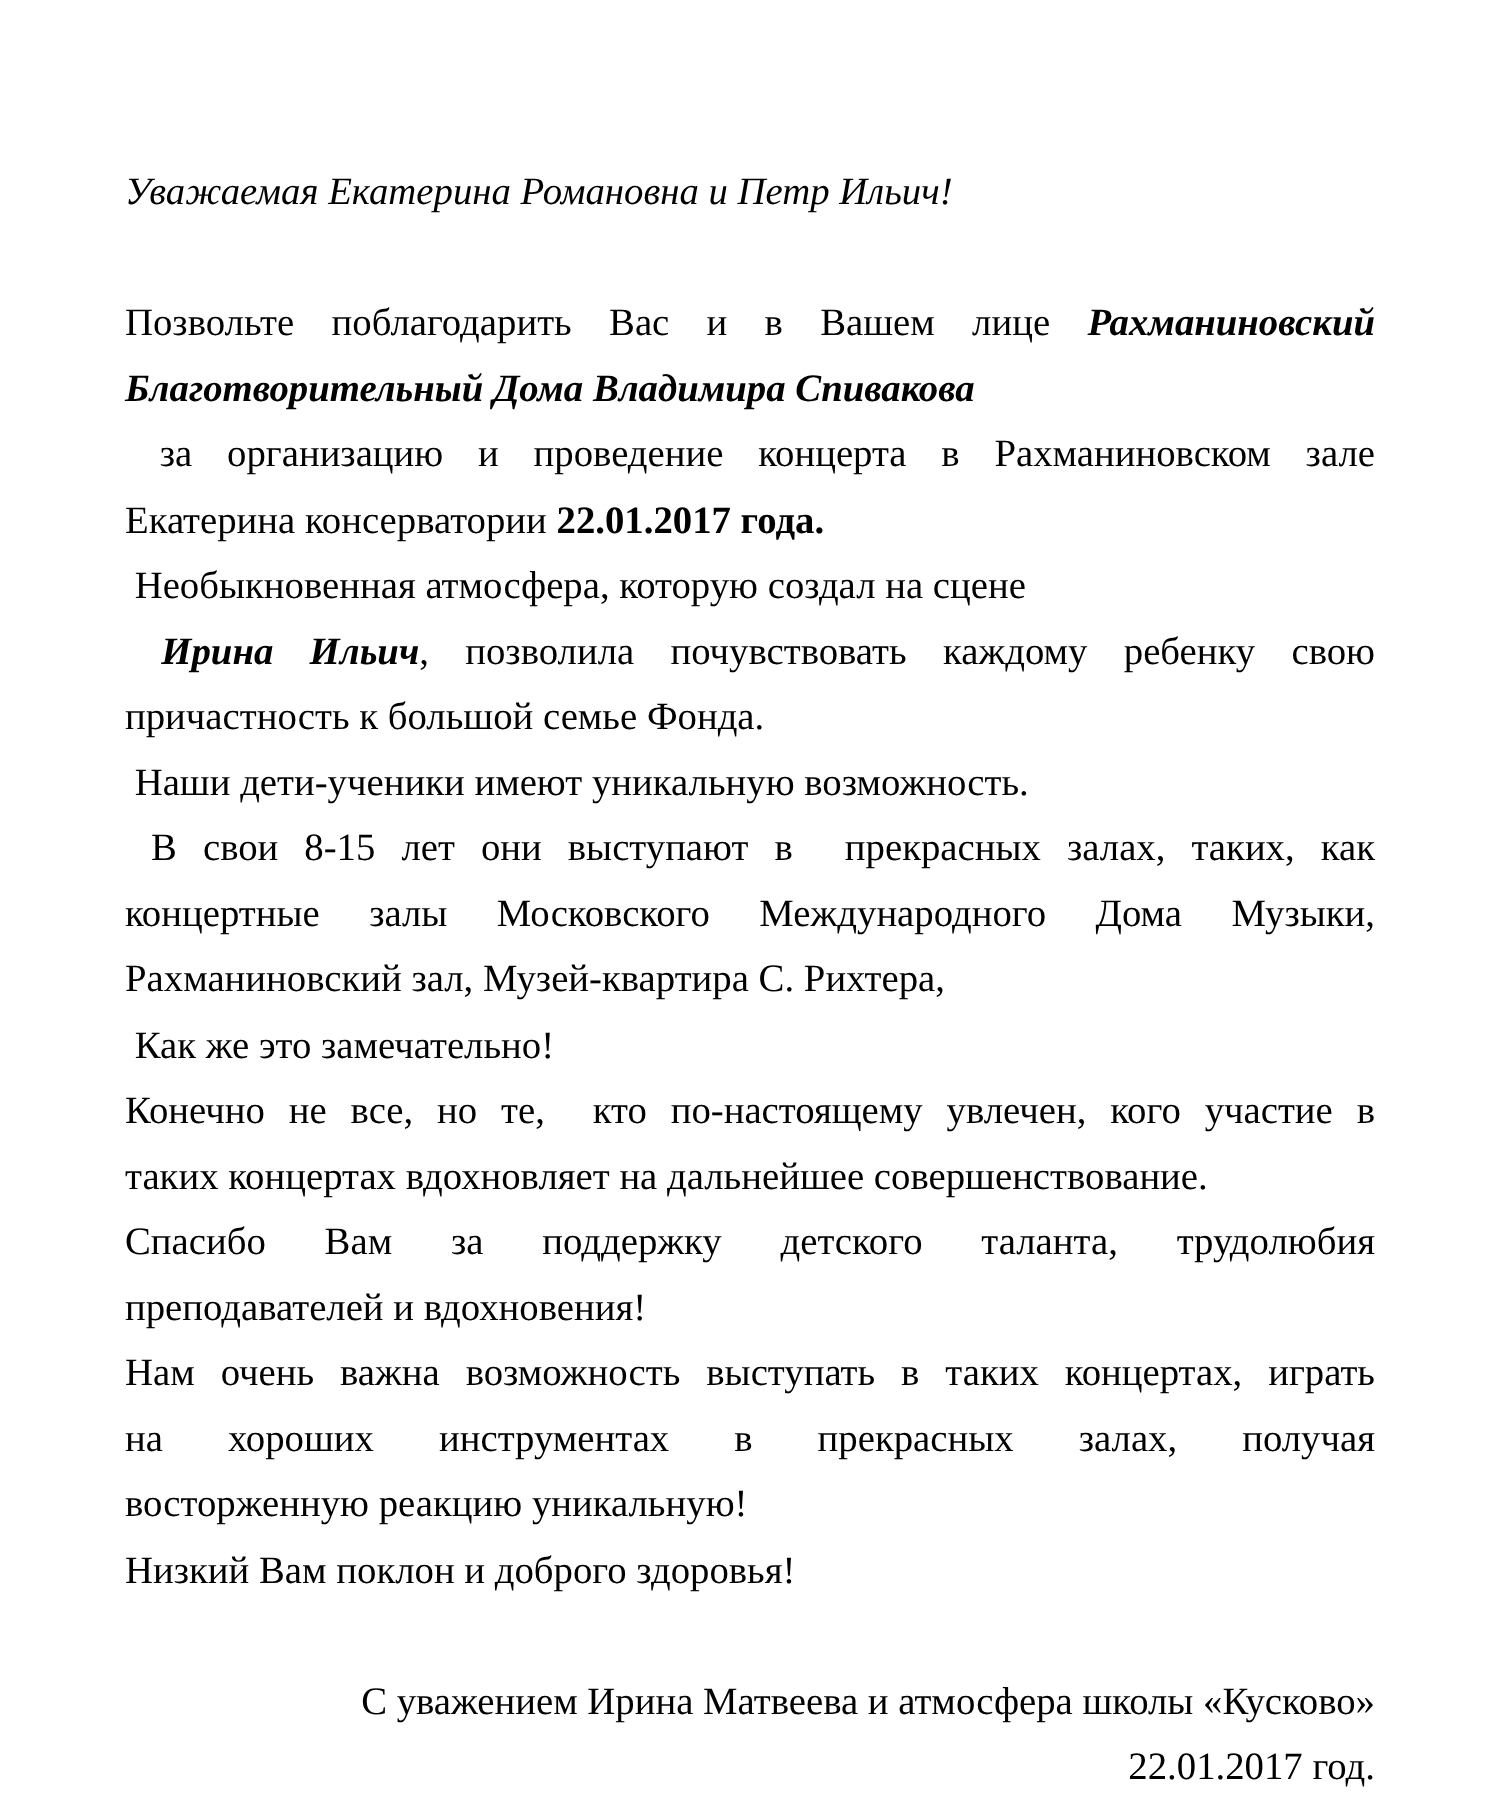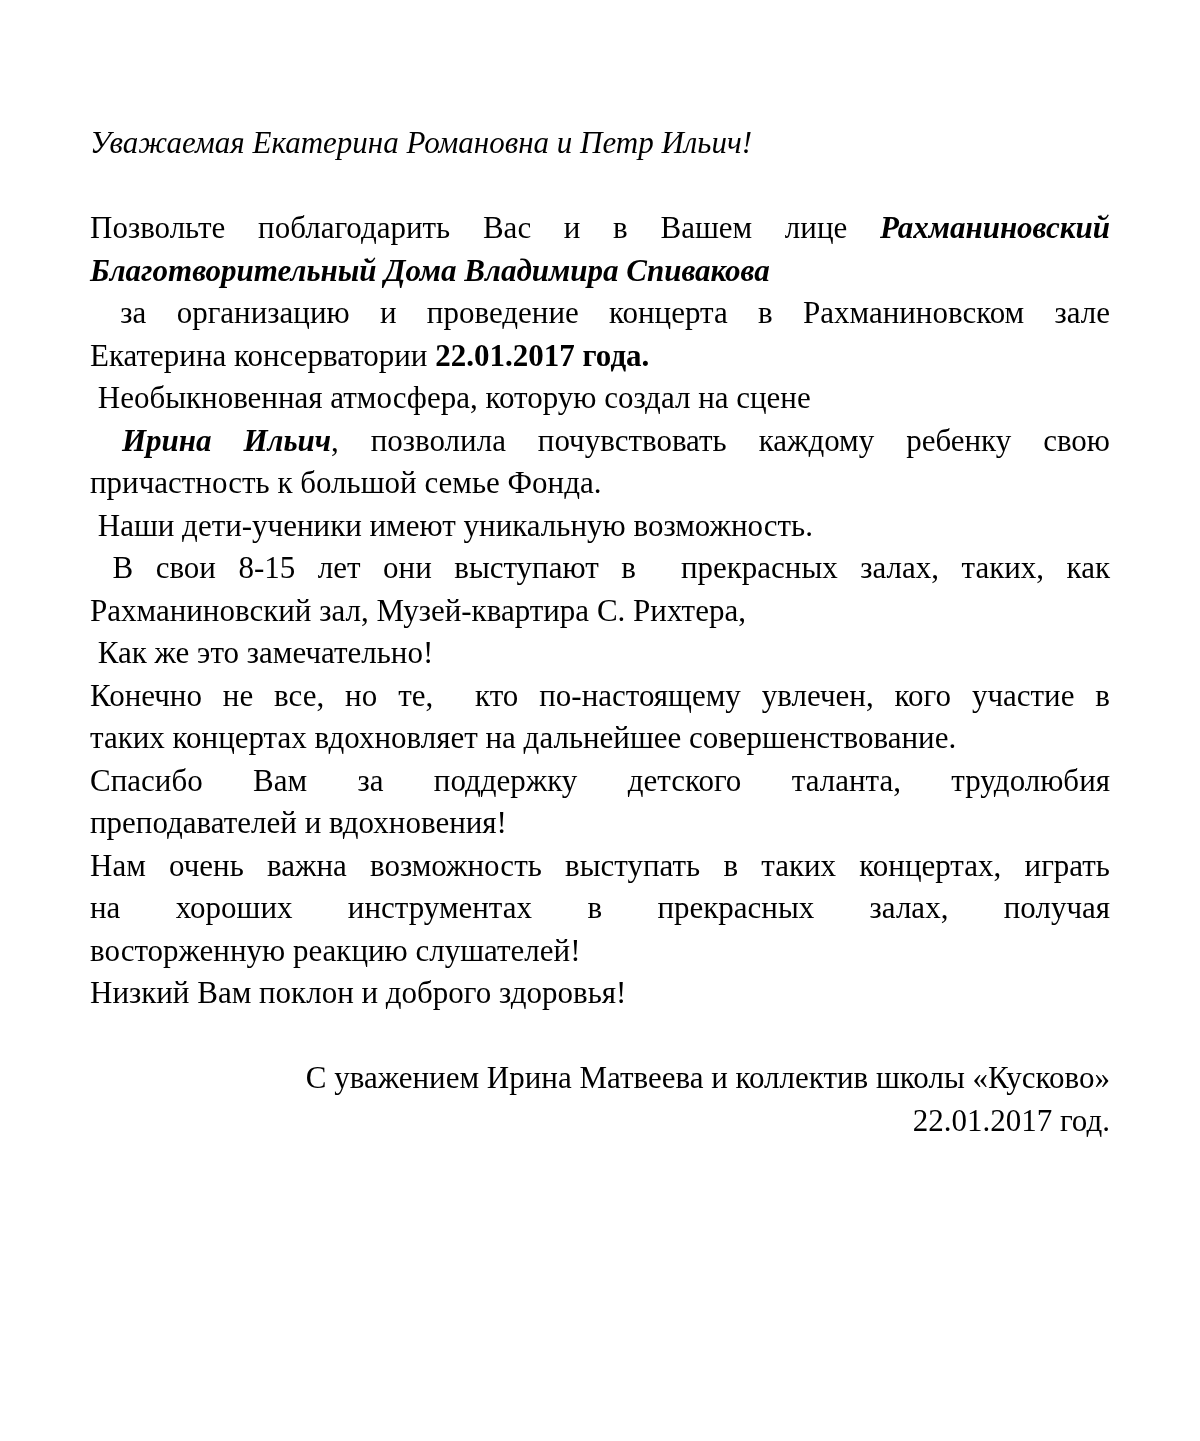--- a/index.html
+++ b/index.html
@@ -15,21 +15,21 @@
     box-sizing: border-box;
     padding: 122px 90px 0 90px;
     color: #000000;
     font-family: "Liberation Serif", "DejaVu Serif", serif;
     font-size: 31px;
     line-height: 42.5px;
     overflow: hidden;
   }
   .letter-body { width: 100%; }
   .line {
-    margin: 0;
+    margin: 10px;
     padding: 0;
     text-align: left;
   }
   .line.justify-full {
     text-align: justify;
     text-align-last: justify;
   }
   .line.align-right { text-align: right; }
   .line.blank { height: 42.5px; }
   .run-normal { font-weight: normal; font-style: normal; }
@@ -46,27 +46,28 @@
       <div class="line blank"></div>
       <div class="line justify-full"><span class="run-normal">Позвольте поблагодарить Вас и в Вашем лице </span><span class="run-bold-italic">Рахманиновский</span></div>
       <div class="line"><span class="run-bold-italic">Благотворительный Дома Владимира Спивакова</span></div>
       <div class="line justify-full"><span class="run-normal">&nbsp;за организацию и проведение концерта в Рахманиновском зале</span></div>
       <div class="line"><span class="run-normal">Екатерина консерватории </span><span class="run-bold">22.01.2017 года.</span></div>
       <div class="line"><span class="run-normal">&nbsp;Необыкновенная атмосфера, которую создал на сцене</span></div>
       <div class="line justify-full"><span class="run-normal">&nbsp;</span><span class="run-bold-italic">Ирина Ильич</span><span class="run-normal">, позволила почувствовать каждому ребенку свою</span></div>
       <div class="line"><span class="run-normal">причастность к большой семье Фонда.</span></div>
       <div class="line"><span class="run-normal">&nbsp;Наши дети-ученики имеют уникальную возможность.</span></div>
       <div class="line justify-full"><span class="run-normal">&nbsp;В свои 8-15 лет они выступают в&nbsp; прекрасных залах, таких, как</span></div>
+      <div class="line justify-full"><span class="run-normal">концертные залы Московского Международного Дома Музыки,</span></div>
       <div class="line"><span class="run-normal">Рахманиновский зал, Музей-квартира С. Рихтера,</span></div>
       <div class="line"><span class="run-normal">&nbsp;Как же это замечательно!</span></div>
       <div class="line justify-full"><span class="run-normal">Конечно не все, но те,&nbsp; кто по-настоящему увлечен, кого участие в</span></div>
       <div class="line"><span class="run-normal">таких концертах вдохновляет на дальнейшее совершенствование.</span></div>
       <div class="line justify-full"><span class="run-normal">Спасибо Вам за поддержку детского таланта, трудолюбия</span></div>
       <div class="line"><span class="run-normal">преподавателей и вдохновения!</span></div>
       <div class="line justify-full"><span class="run-normal">Нам очень важна возможность выступать в таких концертах, играть</span></div>
       <div class="line justify-full"><span class="run-normal">на хороших инструментах в прекрасных залах, получая</span></div>
-      <div class="line"><span class="run-normal">восторженную реакцию слушателей!</span></div>
+      <div class="line"><span class="run-normal">восторженную реакцию уникальную!</span></div>
       <div class="line"><span class="run-normal">Низкий Вам поклон и доброго здоровья!</span></div>
       <div class="line blank"></div>
-      <div class="line align-right"><span class="run-normal">С уважением Ирина Матвеева и коллектив школы «Кусково»</span></div>
+      <div class="line align-right"><span class="run-normal">С уважением Ирина Матвеева и атмосфера школы «Кусково»</span></div>
       <div class="line align-right"><span class="run-normal">22.01.2017 год.</span></div>
     </div>
 </div>
 
 </body></html>

